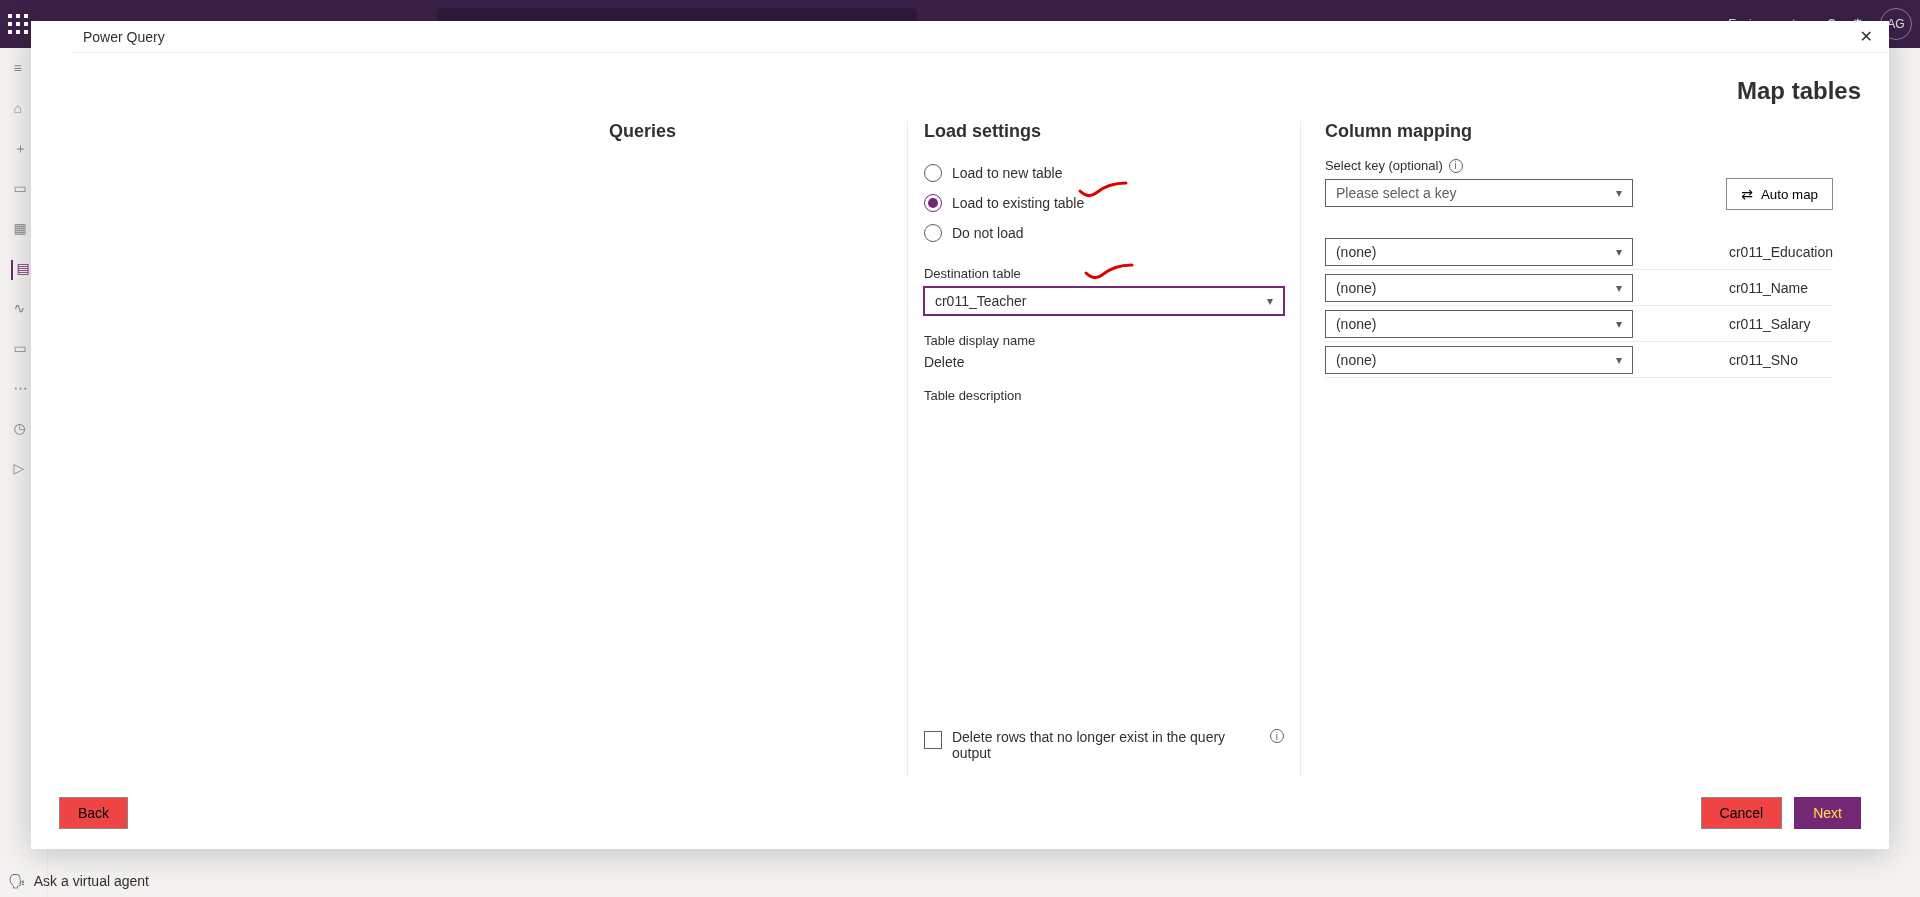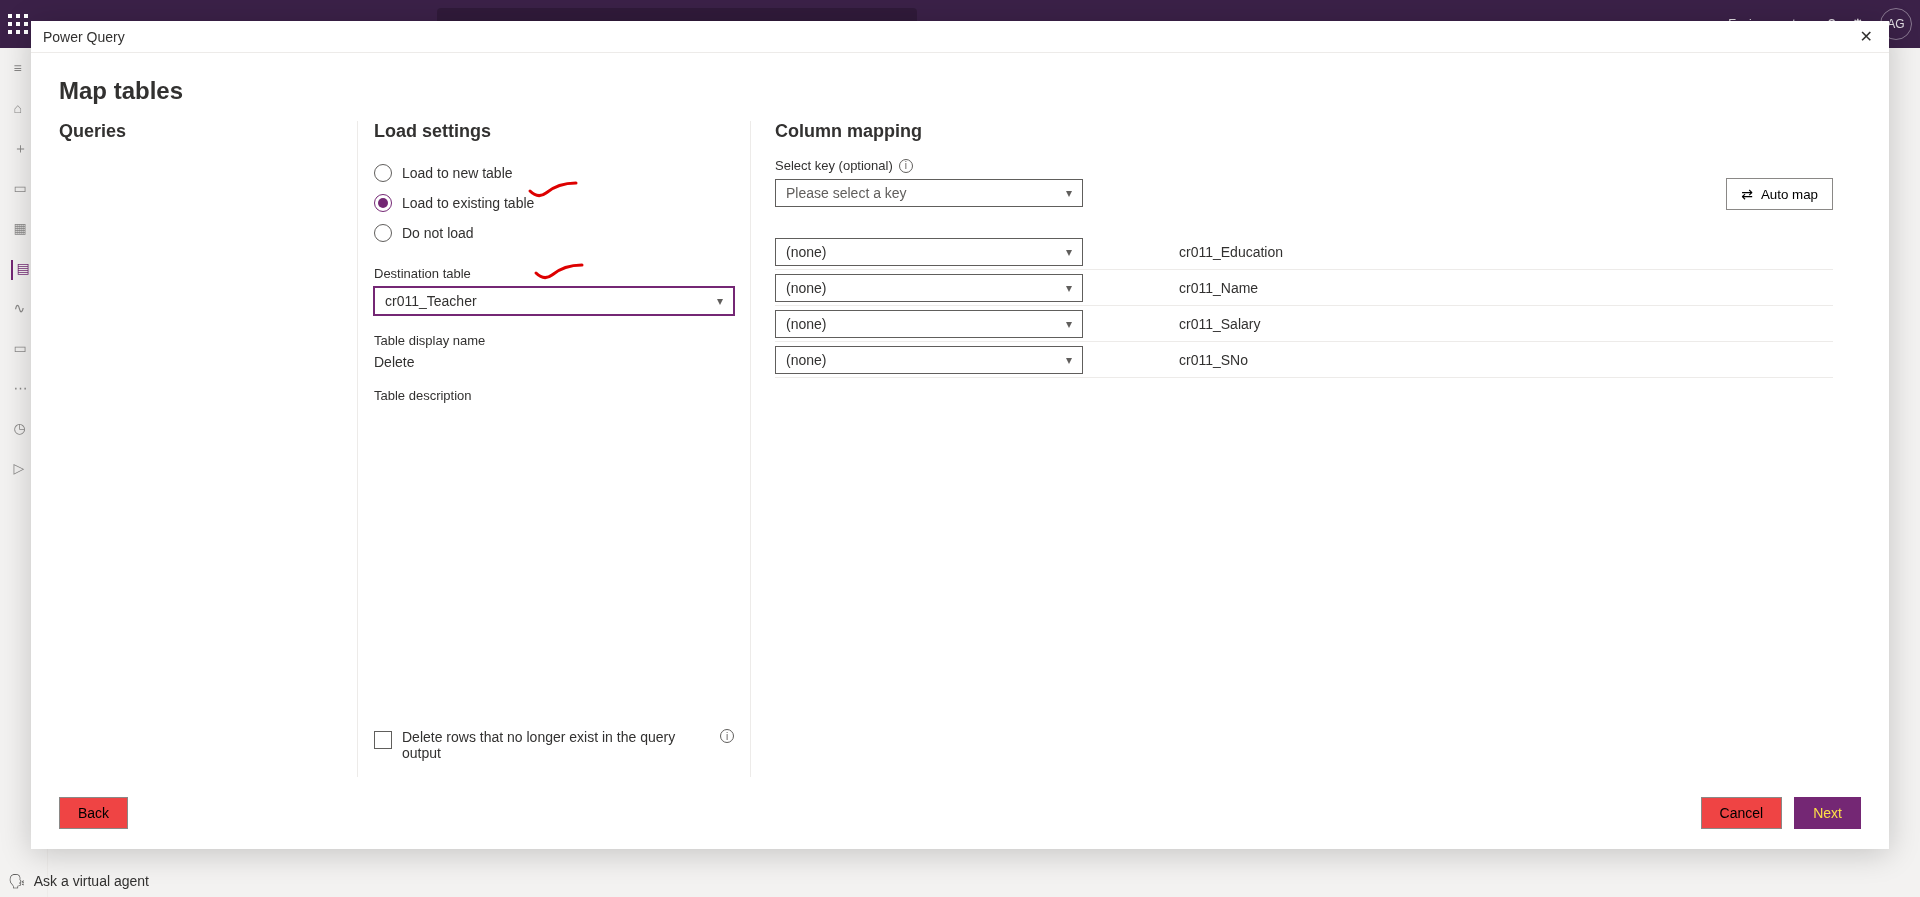--- a/index.html
+++ b/index.html
@@ -15,25 +15,25 @@
   .left-rail .ic { width:20px; height:20px; opacity:.55; }
   .left-rail .ic.active { opacity:1; color:#742774; border-left:2px solid #742774; padding-left:4px; margin-left:-6px;}
   
   .ask-agent { position:absolute; left:8px; bottom:8px; display:flex; align-items:center; gap:8px; font-size:14px; color:#323130;}
   
   .modal {
     position:absolute; left:31px; right:31px; top:21px; bottom:48px;
     background:#fff; box-shadow:0 4px 30px rgba(0,0,0,.2);
     display:flex; flex-direction:column; min-height:0;
   }
-  .modal-header { height:32px; display:flex; align-items:center; padding:0 12px; border-bottom:1px solid #edebe9;}
+  .modal-header { height:32px; display:flex; align-items:center; padding:0 12px; border-bottom:1px solid #edebe9;margin-left:40px;}
   .modal-header .title { font-size:14px; }
   .modal-header .close { margin-left:auto; font-size:16px; cursor:pointer; padding:4px;}
   
-  .modal-body { flex:1; display:flex; flex-direction:column; min-height:0; padding:24px 28px 0 28px; }
+  .modal-body { flex:1; display:flex; flex-direction:column; min-height:0; padding:24px 28px 0 28px;align-items:flex-end; }
   .page-title { font-size:24px; font-weight:600; margin-bottom:16px;}
   
   .columns { flex:1; display:flex; min-height:0;}
   .col { padding-right:28px; }
   .col.queries { width:298px; }
   .col.load { width:394px; border-left:1px solid #edebe9; border-right:1px solid #edebe9; padding-left:16px; padding-right:16px; display:flex; flex-direction:column;}
   .col.mapping { flex:1; padding-left:24px; }
   
   h3.section { font-size:18px; font-weight:700; margin:0 0 16px 0;}
   

